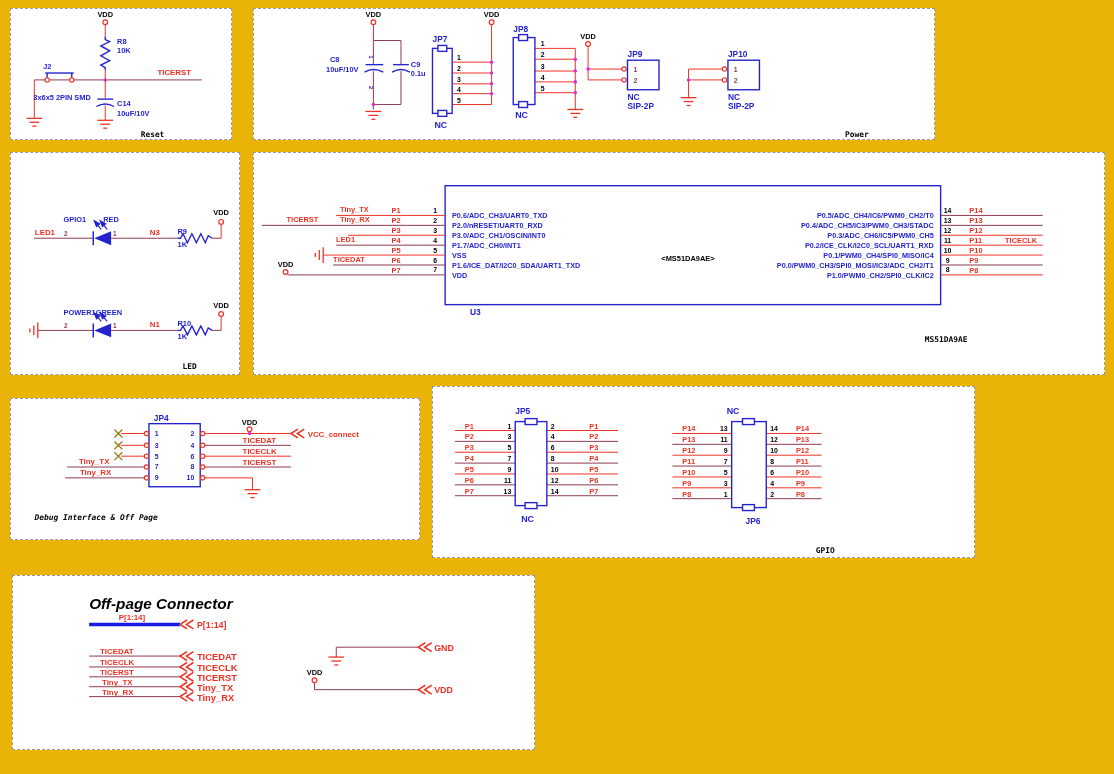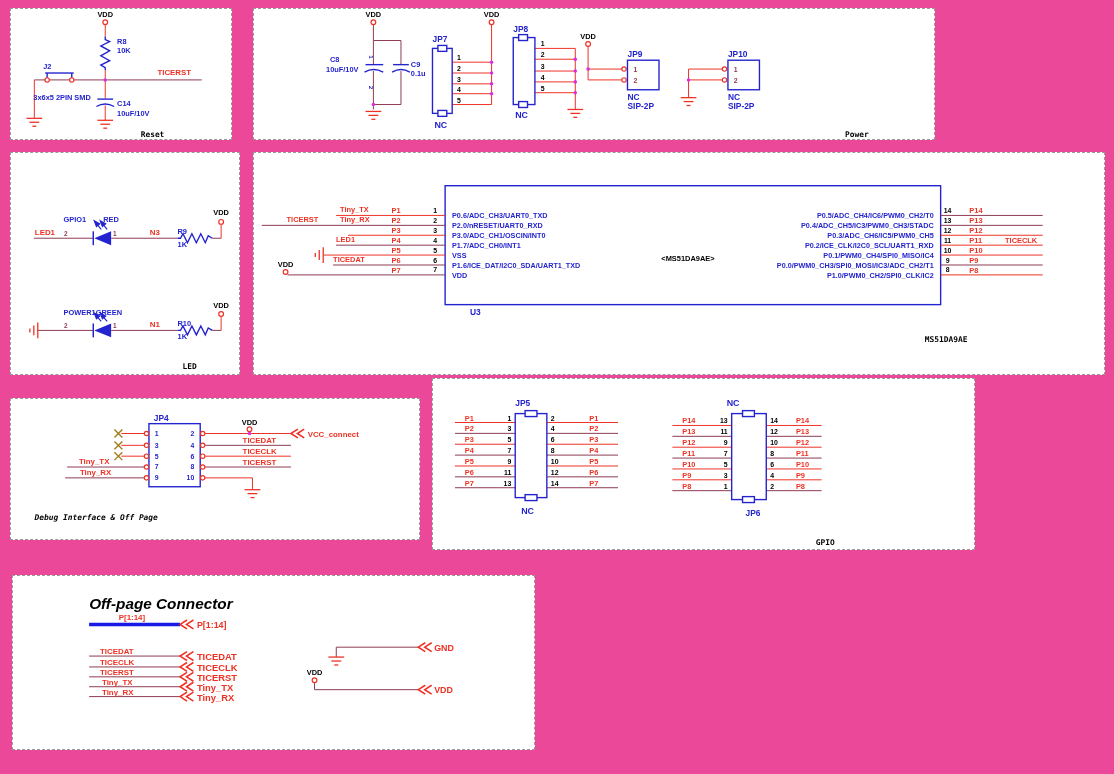--- a/index.html
+++ b/index.html
@@ -1,16 +1,16 @@
 <!DOCTYPE html>
 <html><head>
 <meta charset="utf-8">
 <style>
   html,body{margin:0;padding:0;background:#fff;}
-  .page{position:relative;width:1114px;height:774px;background:#ec4899;overflow:hidden;
+  .page{position:relative;width:1114px;height:774px;background:#eab308;overflow:hidden;
         font-family:"Liberation Sans",sans-serif;}
   .block{position:absolute;border:1px dashed #9a9a9a;background:#fff;box-sizing:border-box;}
   .block svg{display:block;width:100%;height:100%;}
   svg text{font-family:"Liberation Sans",sans-serif;font-weight:bold;font-size:8px;fill:#000;}
   .b{fill:#2323cf;} .r{fill:#ee3124;} .m{fill:#8c3a50;} .k{fill:#000;}
   .mid{text-anchor:middle;} .end{text-anchor:end;}
   .s6{font-size:6.3px;} .s65{font-size:6.5px;} .s7{font-size:7px;} .s73{font-size:7.3px;}
   .s75{font-size:7.5px;} .s85{font-size:8.5px;} .s9{font-size:9px;} .s95{font-size:9.5px;}
   .wr{stroke:#ee3124;stroke-width:1;fill:none;}
   .wm{stroke:#8c3a50;stroke-width:1;fill:none;}
@@ -370,21 +370,21 @@
       <text x="77" y="464" class="r">Tiny_TX</text>
       <text x="78" y="475" class="r">Tiny_RX</text>
       <text x="309" y="436.5" class="r">VCC_connect</text>
       <text x="243" y="443" class="r">TICEDAT</text>
       <text x="243" y="454" class="r">TICECLK</text>
       <text x="243" y="465" class="r">TICERST</text>
       <text x="32" y="521" class="title ital" font-size="21">Debug Interface &amp; Off Page</text>
     </svg>
   </div>
 
-  <div class="block" style="left:432px;top:378px;width:543px;height:172px;">
+  <div class="block" style="left:432px;top:386px;width:543px;height:172px;">
     <svg viewBox="432 398 543 172">
       <g>
         <line class="wr" x1="452" y1="442" x2="513" y2="442"></line>
           <line class="wr" x1="545" y1="442" x2="617" y2="442"></line>
         <line class="wm" x1="452" y1="453" x2="513" y2="453"></line>
           <line class="wm" x1="545" y1="453" x2="617" y2="453"></line>
         <line class="wr" x1="452" y1="464" x2="513" y2="464"></line>
           <line class="wr" x1="545" y1="464" x2="617" y2="464"></line>
         <line class="wm" x1="452" y1="475" x2="513" y2="475"></line>
           <line class="wm" x1="545" y1="475" x2="617" y2="475"></line>

